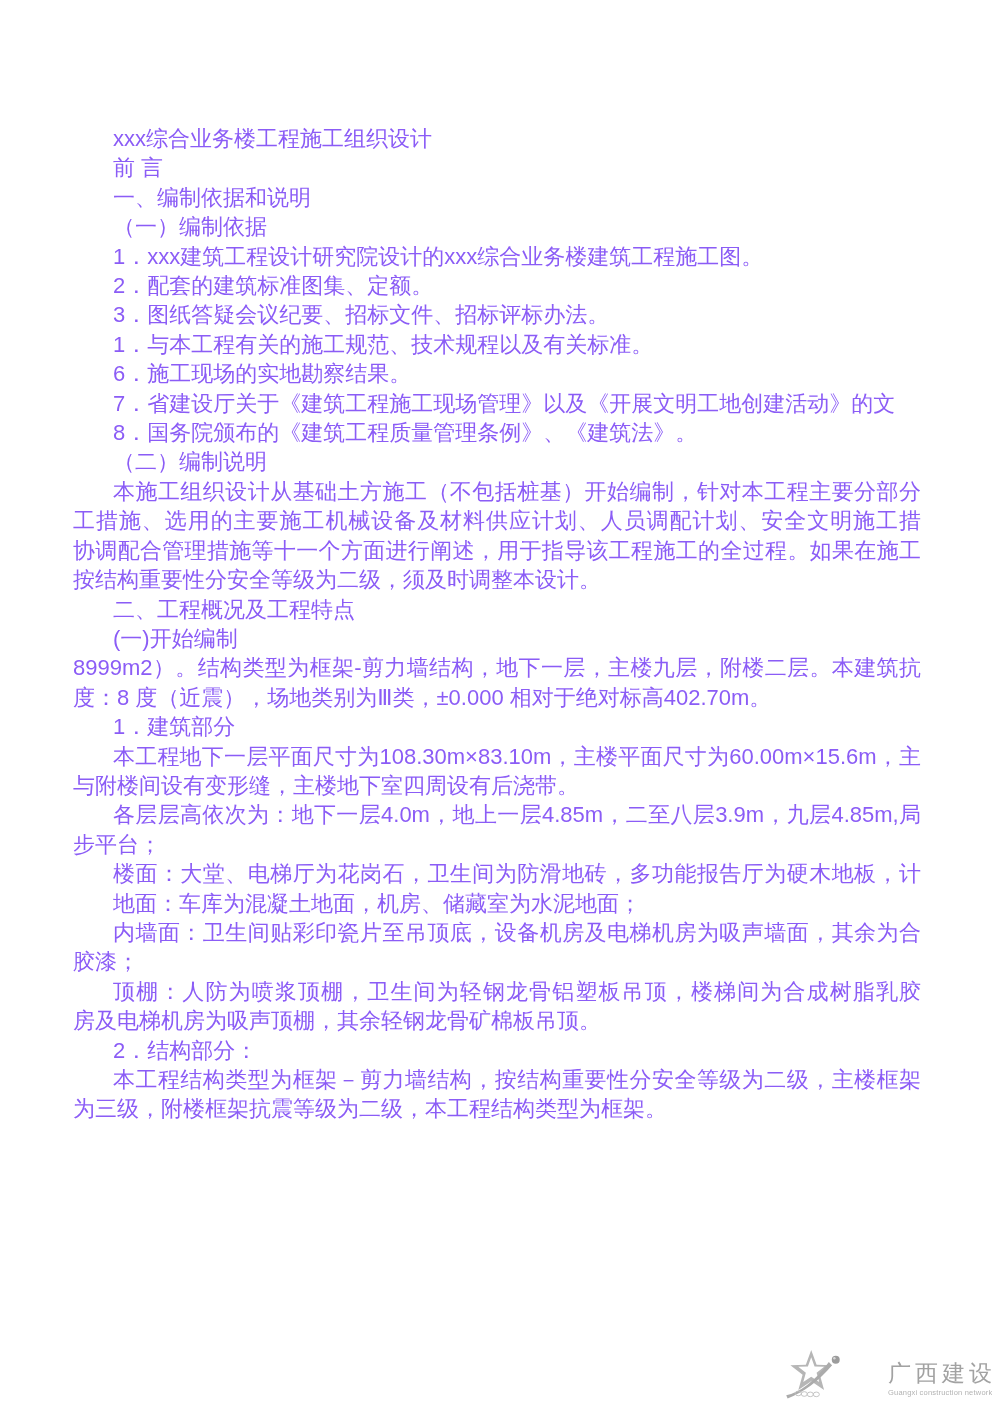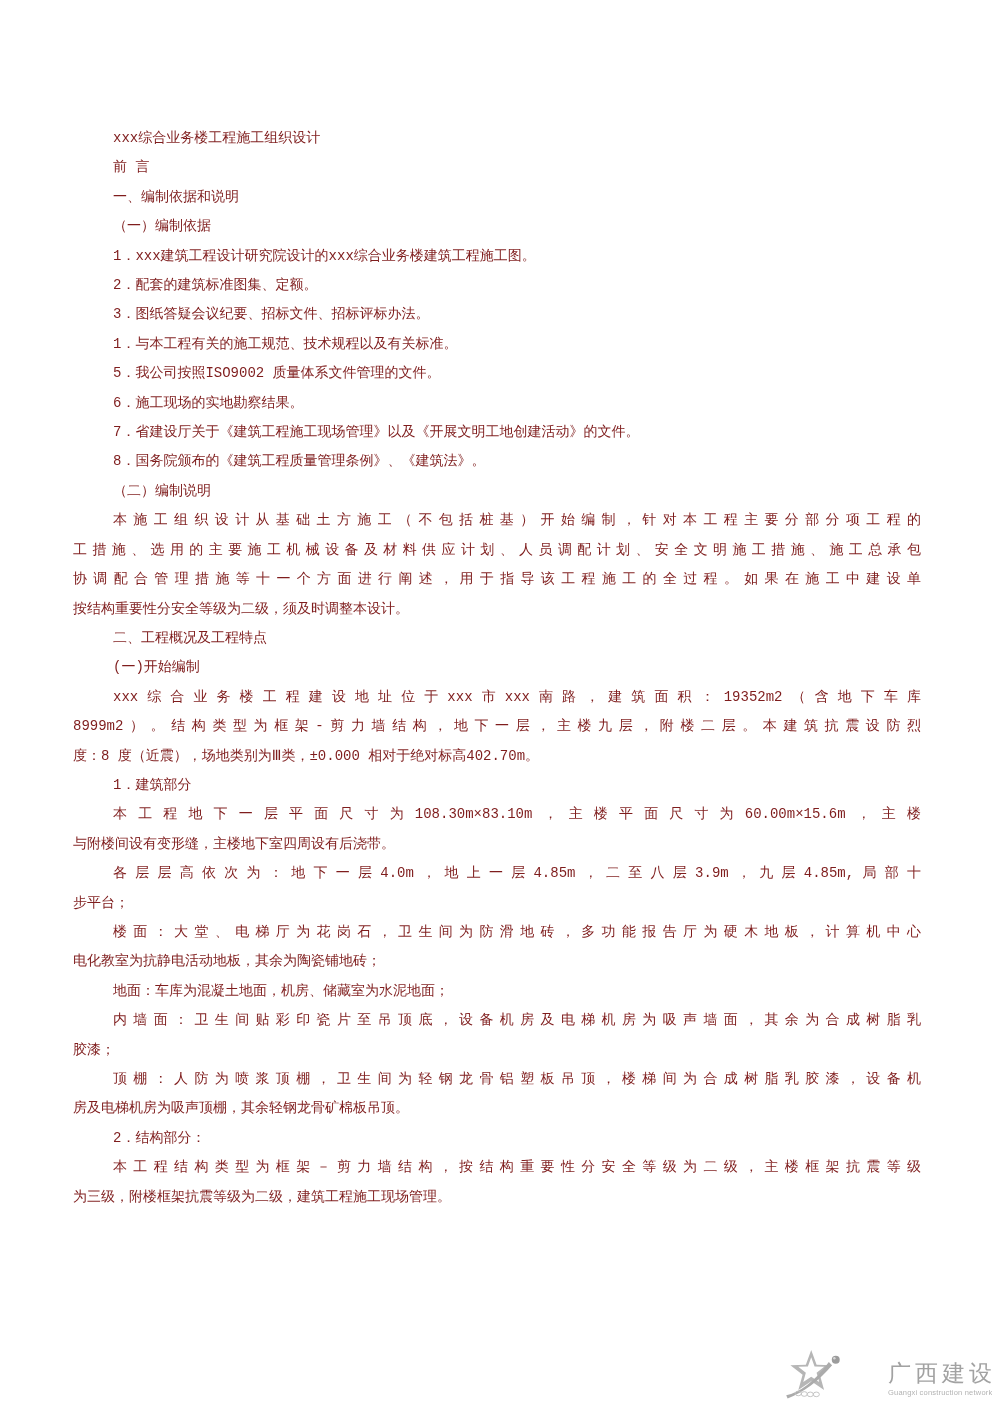--- a/index.html
+++ b/index.html
@@ -16,28 +16,27 @@
     font-family: "Liberation Sans", "DejaVu Sans", sans-serif;
     color: #000000;
   }
   .doc-body {
     position: absolute;
     left: 73px;
     top: 124px;
     width: 848px;
   }
   .line {
-    font-size: 14px;
+    font-size: 22px;
     line-height: 29.42px;
     height: 29.42px;
     overflow: hidden;
-    color: #7f1d1d;
+    color: #8b5cf6;
     text-align: left;
     white-space: normal;
-    font-family: Liberation Mono, monospace;
   }
   .line.ind {
     padding-left: 40px;
   }
   .line.just {
     text-align: justify;
     text-align-last: justify;
     text-justify: distribute;
   }
   .watermark {
@@ -81,49 +80,46 @@
 
   <div class="doc-body" id="doc-body">
       <div class="line ind">xxx综合业务楼工程施工组织设计</div>
       <div class="line ind">前 言</div>
       <div class="line ind">一、编制依据和说明</div>
       <div class="line ind">（一）编制依据</div>
       <div class="line ind">1．xxx建筑工程设计研究院设计的xxx综合业务楼建筑工程施工图。</div>
       <div class="line ind">2．配套的建筑标准图集、定额。</div>
       <div class="line ind">3．图纸答疑会议纪要、招标文件、招标评标办法。</div>
       <div class="line ind">1．与本工程有关的施工规范、技术规程以及有关标准。</div>
-      <div class="line ind">5．我公司按照ISO9002 质量体系文件管理的文件。</div>
       <div class="line ind">6．施工现场的实地勘察结果。</div>
       <div class="line ind">7．省建设厅关于《建筑工程施工现场管理》以及《开展文明工地创建活动》的文件。</div>
       <div class="line ind">8．国务院颁布的《建筑工程质量管理条例》、《建筑法》。</div>
       <div class="line ind">（二）编制说明</div>
       <div class="line ind just">本施工组织设计从基础土方施工（不包括桩基）开始编制，针对本工程主要分部分项工程的</div>
       <div class="line just">工措施、选用的主要施工机械设备及材料供应计划、人员调配计划、安全文明施工措施、施工总承包</div>
       <div class="line just">协调配合管理措施等十一个方面进行阐述，用于指导该工程施工的全过程。如果在施工中建设单</div>
       <div class="line">按结构重要性分安全等级为二级，须及时调整本设计。</div>
       <div class="line ind">二、工程概况及工程特点</div>
       <div class="line ind">(一)开始编制</div>
-      <div class="line ind just">xxx综合业务楼工程建设地址位于xxx市xxx南路，建筑面积：19352m2（含地下车库</div>
       <div class="line just">8999m2）。结构类型为框架-剪力墙结构，地下一层，主楼九层，附楼二层。本建筑抗震设防烈</div>
       <div class="line">度：8 度（近震），场地类别为Ⅲ类，±0.000 相对于绝对标高402.70m。</div>
       <div class="line ind">1．建筑部分</div>
       <div class="line ind just">本工程地下一层平面尺寸为108.30m×83.10m，主楼平面尺寸为60.00m×15.6m，主楼</div>
       <div class="line">与附楼间设有变形缝，主楼地下室四周设有后浇带。</div>
       <div class="line ind just">各层层高依次为：地下一层4.0m，地上一层4.85m，二至八层3.9m，九层4.85m,局部十</div>
       <div class="line">步平台；</div>
       <div class="line ind just">楼面：大堂、电梯厅为花岗石，卫生间为防滑地砖，多功能报告厅为硬木地板，计算机中心</div>
-      <div class="line">电化教室为抗静电活动地板，其余为陶瓷铺地砖；</div>
       <div class="line ind">地面：车库为混凝土地面，机房、储藏室为水泥地面；</div>
       <div class="line ind just">内墙面：卫生间贴彩印瓷片至吊顶底，设备机房及电梯机房为吸声墙面，其余为合成树脂乳</div>
       <div class="line">胶漆；</div>
       <div class="line ind just">顶棚：人防为喷浆顶棚，卫生间为轻钢龙骨铝塑板吊顶，楼梯间为合成树脂乳胶漆，设备机</div>
       <div class="line">房及电梯机房为吸声顶棚，其余轻钢龙骨矿棉板吊顶。</div>
       <div class="line ind">2．结构部分：</div>
       <div class="line ind just">本工程结构类型为框架－剪力墙结构，按结构重要性分安全等级为二级，主楼框架抗震等级</div>
-      <div class="line">为三级，附楼框架抗震等级为二级，建筑工程施工现场管理。</div>
+      <div class="line">为三级，附楼框架抗震等级为二级，本工程结构类型为框架。</div>
     </div>
 
   <div class="watermark">
     <svg class="wm-star" width="56" height="50" viewBox="0 0 60 54" aria-hidden="true">
       <polygon points="27,1 32.8,16.9 49.5,17.6 36.3,27.9 40.9,44.2 27,34.8 13.1,44.2 17.7,27.9 4.5,17.6 21.2,16.9" fill="#b6b6b6"></polygon>
       <polygon points="27,9 30.6,18.8 41,19.2 32.8,25.6 35.6,35.7 27,29.9 18.4,35.7 21.2,25.6 13,19.2 23.4,18.8" fill="#ffffff"></polygon>
       <path d="M0,50 C 14,47 30,36 46,14 L 49.5,17.5 C 36,34 18,47 1.5,53.5 Z" fill="#ababab"></path>
       <circle cx="53.5" cy="11.5" r="4.3" fill="#9c9c9c"></circle>
       <circle cx="52" cy="10" r="1.3" fill="#d9d9d9"></circle>
       <g stroke="#c0c0c0" fill="none" stroke-width="1">

